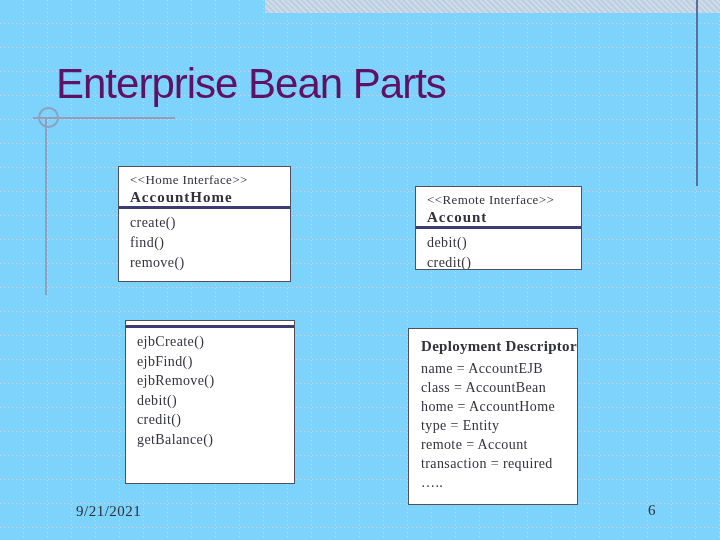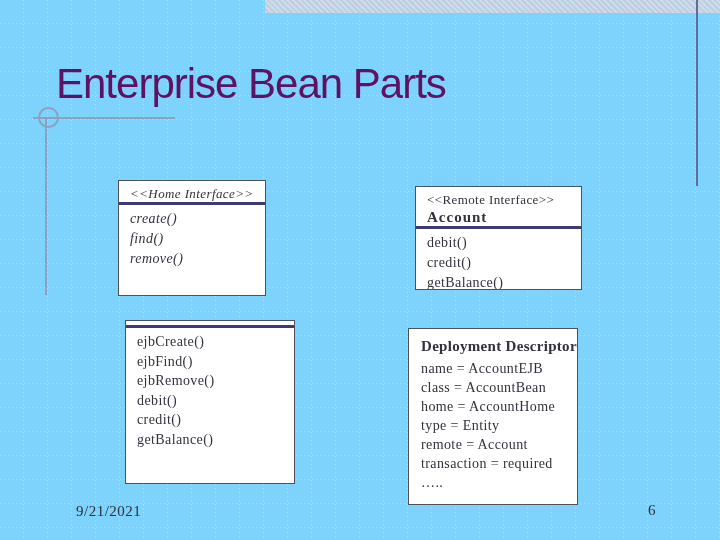--- a/index.html
+++ b/index.html
@@ -63,22 +63,22 @@
   .dd-entries .entry{line-height:19px;white-space:nowrap;}
   .footer-date{
     position:absolute;left:59px;top:503px;
     font-size:15px;color:#2f2f35;letter-spacing:0.5px;margin-left:17px;
   }
   .page-number{
     position:absolute;left:648px;top:502px;
     font-size:15px;color:#2f2f35;
   }
   
-  #box-home{left:118px;top:180px;width:148px;height:116px;font-style:italic;}
-  #box-remote{left:415px;top:186px;width:167px;height:104px;}
+  #box-home{left:118px;top:166px;width:173px;height:116px;}
+  #box-remote{left:415px;top:186px;width:167px;height:84px;}
   #box-bean{left:125px;top:320px;width:170px;height:164px;}
   #box-dd{left:408px;top:328px;width:170px;height:177px;}
 </style>
 </head>
 <body>
 
 <div class="slide">
 
   <svg class="grid-bg" width="720" height="540" xmlns="http://www.w3.org/2000/svg">
     <defs>
@@ -94,20 +94,21 @@
   <div class="right-vline"></div>
   <div class="orn-hline"></div>
   <div class="orn-vline"></div>
   <div class="orn-circle"></div>
 
   <div class="title">Enterprise Bean Parts</div>
 
   <div class="uml-box" id="box-home">
     <div class="uml-header">
       <div class="stereotype">&lt;&lt;Home Interface&gt;&gt;</div>
+      <div class="uml-name">AccountHome</div>
     </div>
     <div class="uml-divider"></div>
     <div class="uml-body">
       <div class="member">create()</div>
       <div class="member">find()</div>
       <div class="member">remove()</div>
     </div>
   </div>
 
   <div class="uml-box" id="box-remote">

